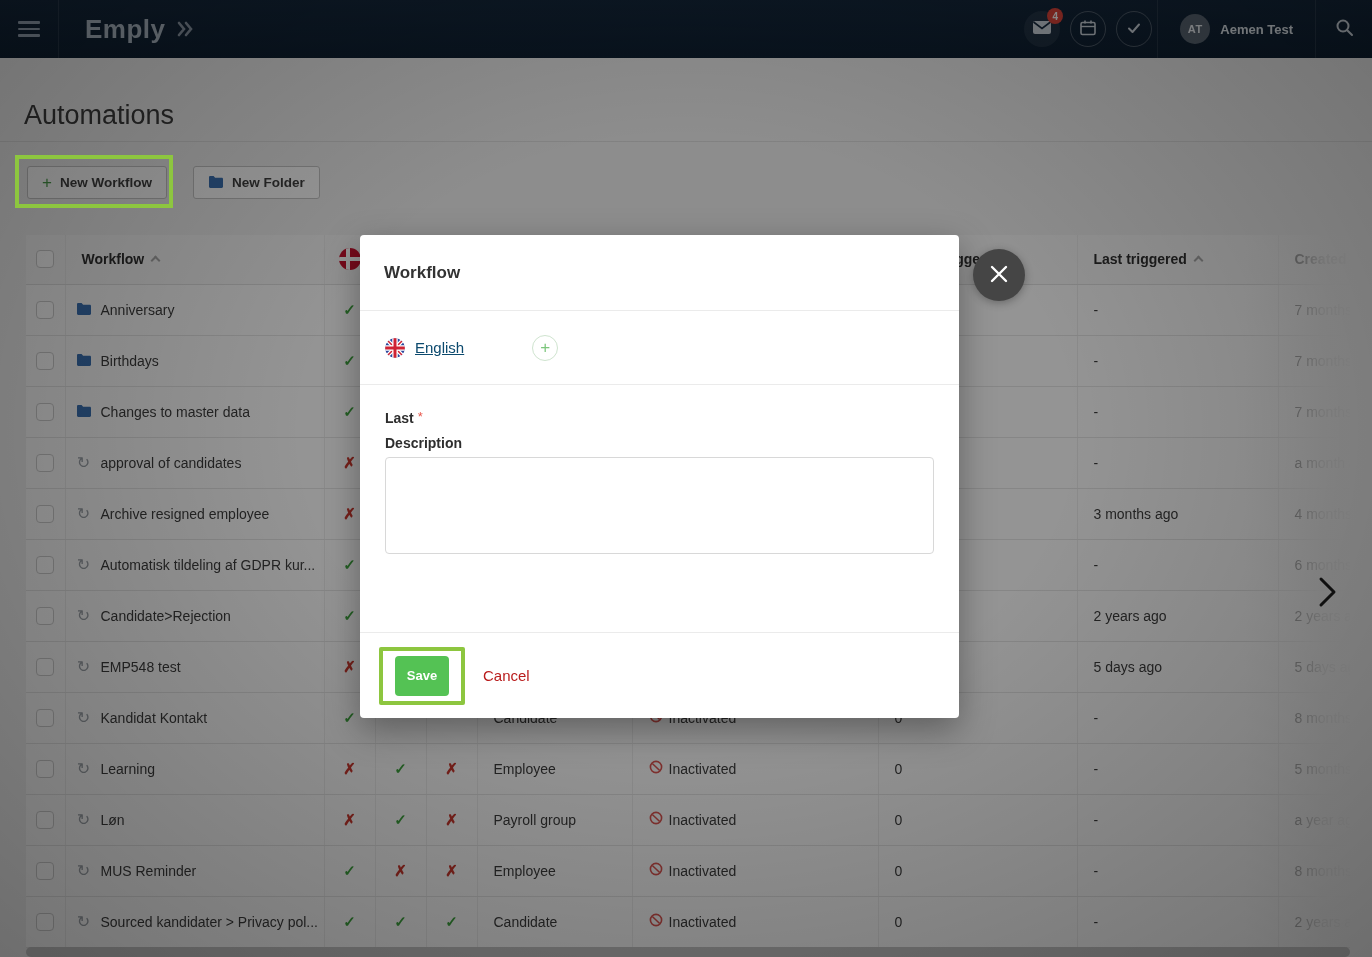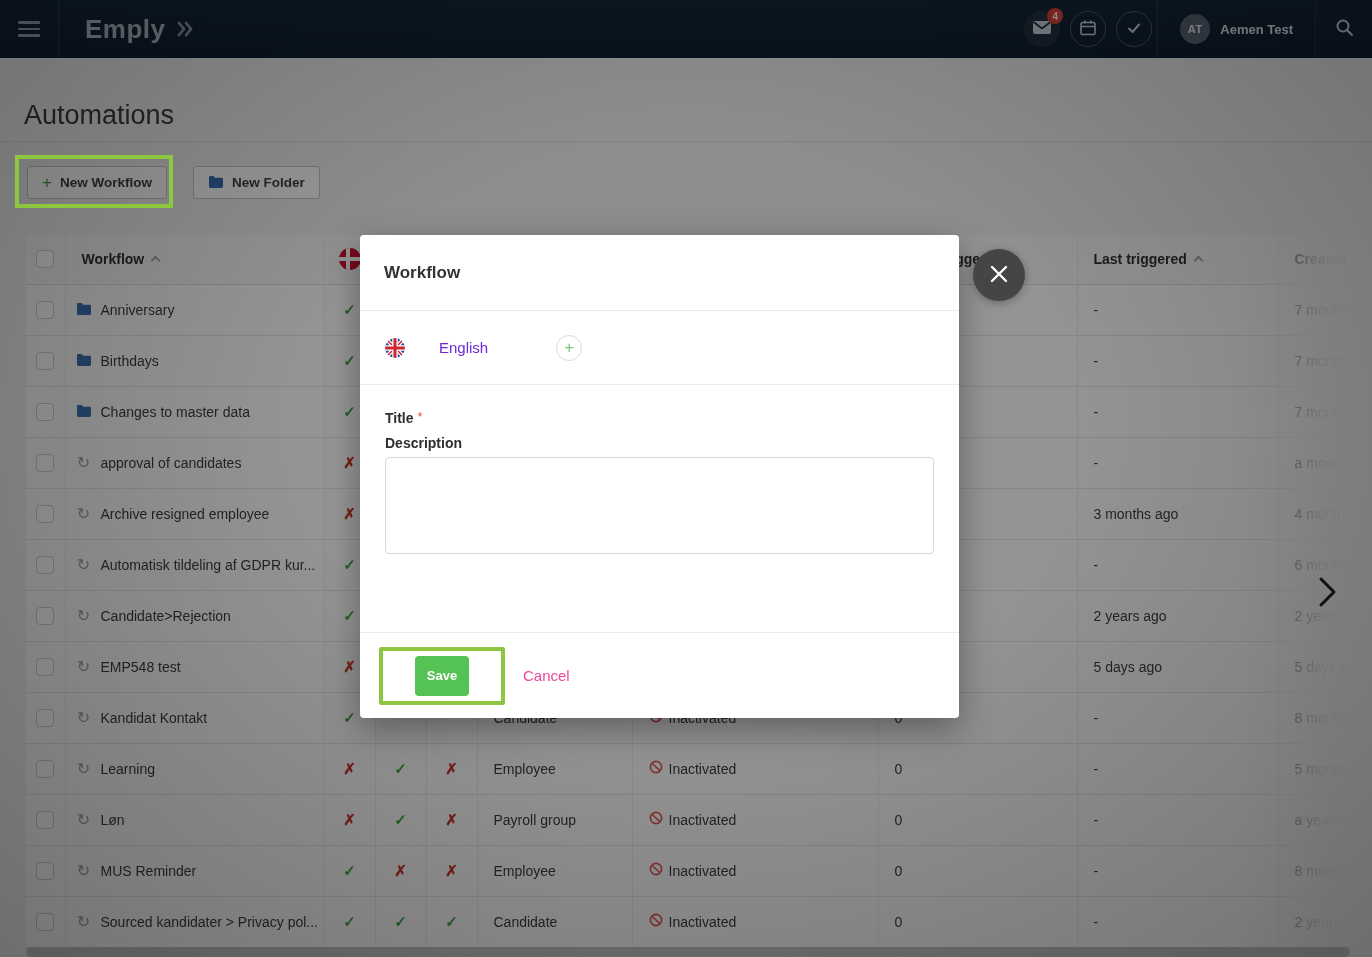--- a/index.html
+++ b/index.html
@@ -71,35 +71,35 @@
 
   
   .overlay{position:absolute;left:0;top:0;width:100%;height:100%;z-index:40;
     background:radial-gradient(ellipse at 50% 45%,rgba(0,0,0,0.41) 40%,rgba(0,0,0,0.54) 100%);}
   .modal{position:absolute;left:360px;top:235px;width:599px;height:483px;background:#fff;border-radius:4px;
     box-shadow:0 12px 35px rgba(0,0,0,0.35);z-index:50;display:flex;flex-direction:column;}
   .m-head{height:76px;border-bottom:1px solid #ebebeb;display:flex;align-items:center;padding:0 24px;
     font-size:17px;font-weight:700;color:#333;}
   .m-lang{height:74px;border-bottom:1px solid #ebebeb;display:flex;align-items:center;padding:0 25px;gap:10px;}
   .uk-flag{width:20px;height:20px;border-radius:50%;overflow:hidden;display:inline-block;}
-  .lang-link{font-size:15px;color:#6d28d9;cursor:pointer;margin-left:24px;}
+  .lang-link{font-size:15px;color:#0c4a6e;text-decoration:underline;cursor:pointer;}
   .lang-add{width:26px;height:26px;border-radius:50%;border:1px solid #cfe4cf;background:#fff;color:#7cc67c;
     font-size:17px;line-height:1;display:flex;align-items:center;justify-content:center;margin-left:58px;cursor:pointer;}
   .m-body{height:248px;border-bottom:1px solid #ebebeb;padding:24px 25px 0 25px;position:relative;}
   .field-label{font-size:14px;font-weight:700;color:#2e2e2e;}
   .req{color:#e8574c;font-size:13px;margin-left:4px;vertical-align:top;}
   .anno-input{margin:6px 0 0 -5px;width:559px;border:3px solid #8dc63f;border-radius:2px;padding:2px;background:transparent;}
   .title-input{width:100%;height:34px;border:1px solid #cccccc;border-radius:3px;padding:0 14px;font-size:15px;color:#333;outline:none;}
   .title-input::placeholder{color:#a8a8a8;}
   .desc-label{margin-top:8px;}
   .desc-textarea{margin-top:6px;width:549px;height:97px;border:1px solid #d8d8d8;border-radius:4px;resize:none;padding:8px 12px;font-size:14px;color:#333;outline:none;background:#fff;}
   .m-foot{flex:1;display:flex;align-items:center;padding-left:19px;}
-  .anno-save{border:4px solid #8dc63f;border-radius:2px;padding:5px 32px;background:transparent;}
+  .anno-save{border:4px solid #8dc63f;border-radius:2px;padding:5px 12px;background:transparent;}
   .save-btn{width:54px;height:40px;background:#54c254;border:none;border-radius:4px;color:#fff;font-size:13px;font-weight:700;cursor:pointer;}
-  .cancel-link{margin-left:18px;font-size:15px;color:#ec4899;cursor:pointer;text-decoration:none;}
+  .cancel-link{margin-left:18px;font-size:15px;color:#b91c1c;cursor:pointer;text-decoration:none;}
   .modal-close{position:absolute;left:973px;top:249px;width:52px;height:52px;border-radius:50%;background:#454545;
     border:none;z-index:55;display:flex;align-items:center;justify-content:center;cursor:pointer;box-shadow:0 2px 8px rgba(0,0,0,0.3);}
 
   .anno-nw{position:absolute;left:15px;top:155px;width:158px;height:53px;border:4px solid #8dc63f;z-index:60;pointer-events:none;}
 </style>
 </head>
 <body>
 
 <div id="stage">
 
@@ -533,21 +533,21 @@
             </g>
           </svg>
       </span>
       <a class="lang-link">English</a>
       <button class="lang-add">
           <span>+</span>
         </button>
     </div>
     <div class="m-body">
       <div>
-        <span class="field-label">Title</span><span class="req">*</span>
+        <span class="field-label">Last</span><span class="req">*</span>
       </div>
       <div class="field-label desc-label">Description</div>
       <textarea class="desc-textarea" style=""></textarea>
     </div>
     <div class="m-foot">
       <div class="anno-save">
         <button class="save-btn">Save</button>
       </div>
       <a class="cancel-link">Cancel</a>
     </div>

